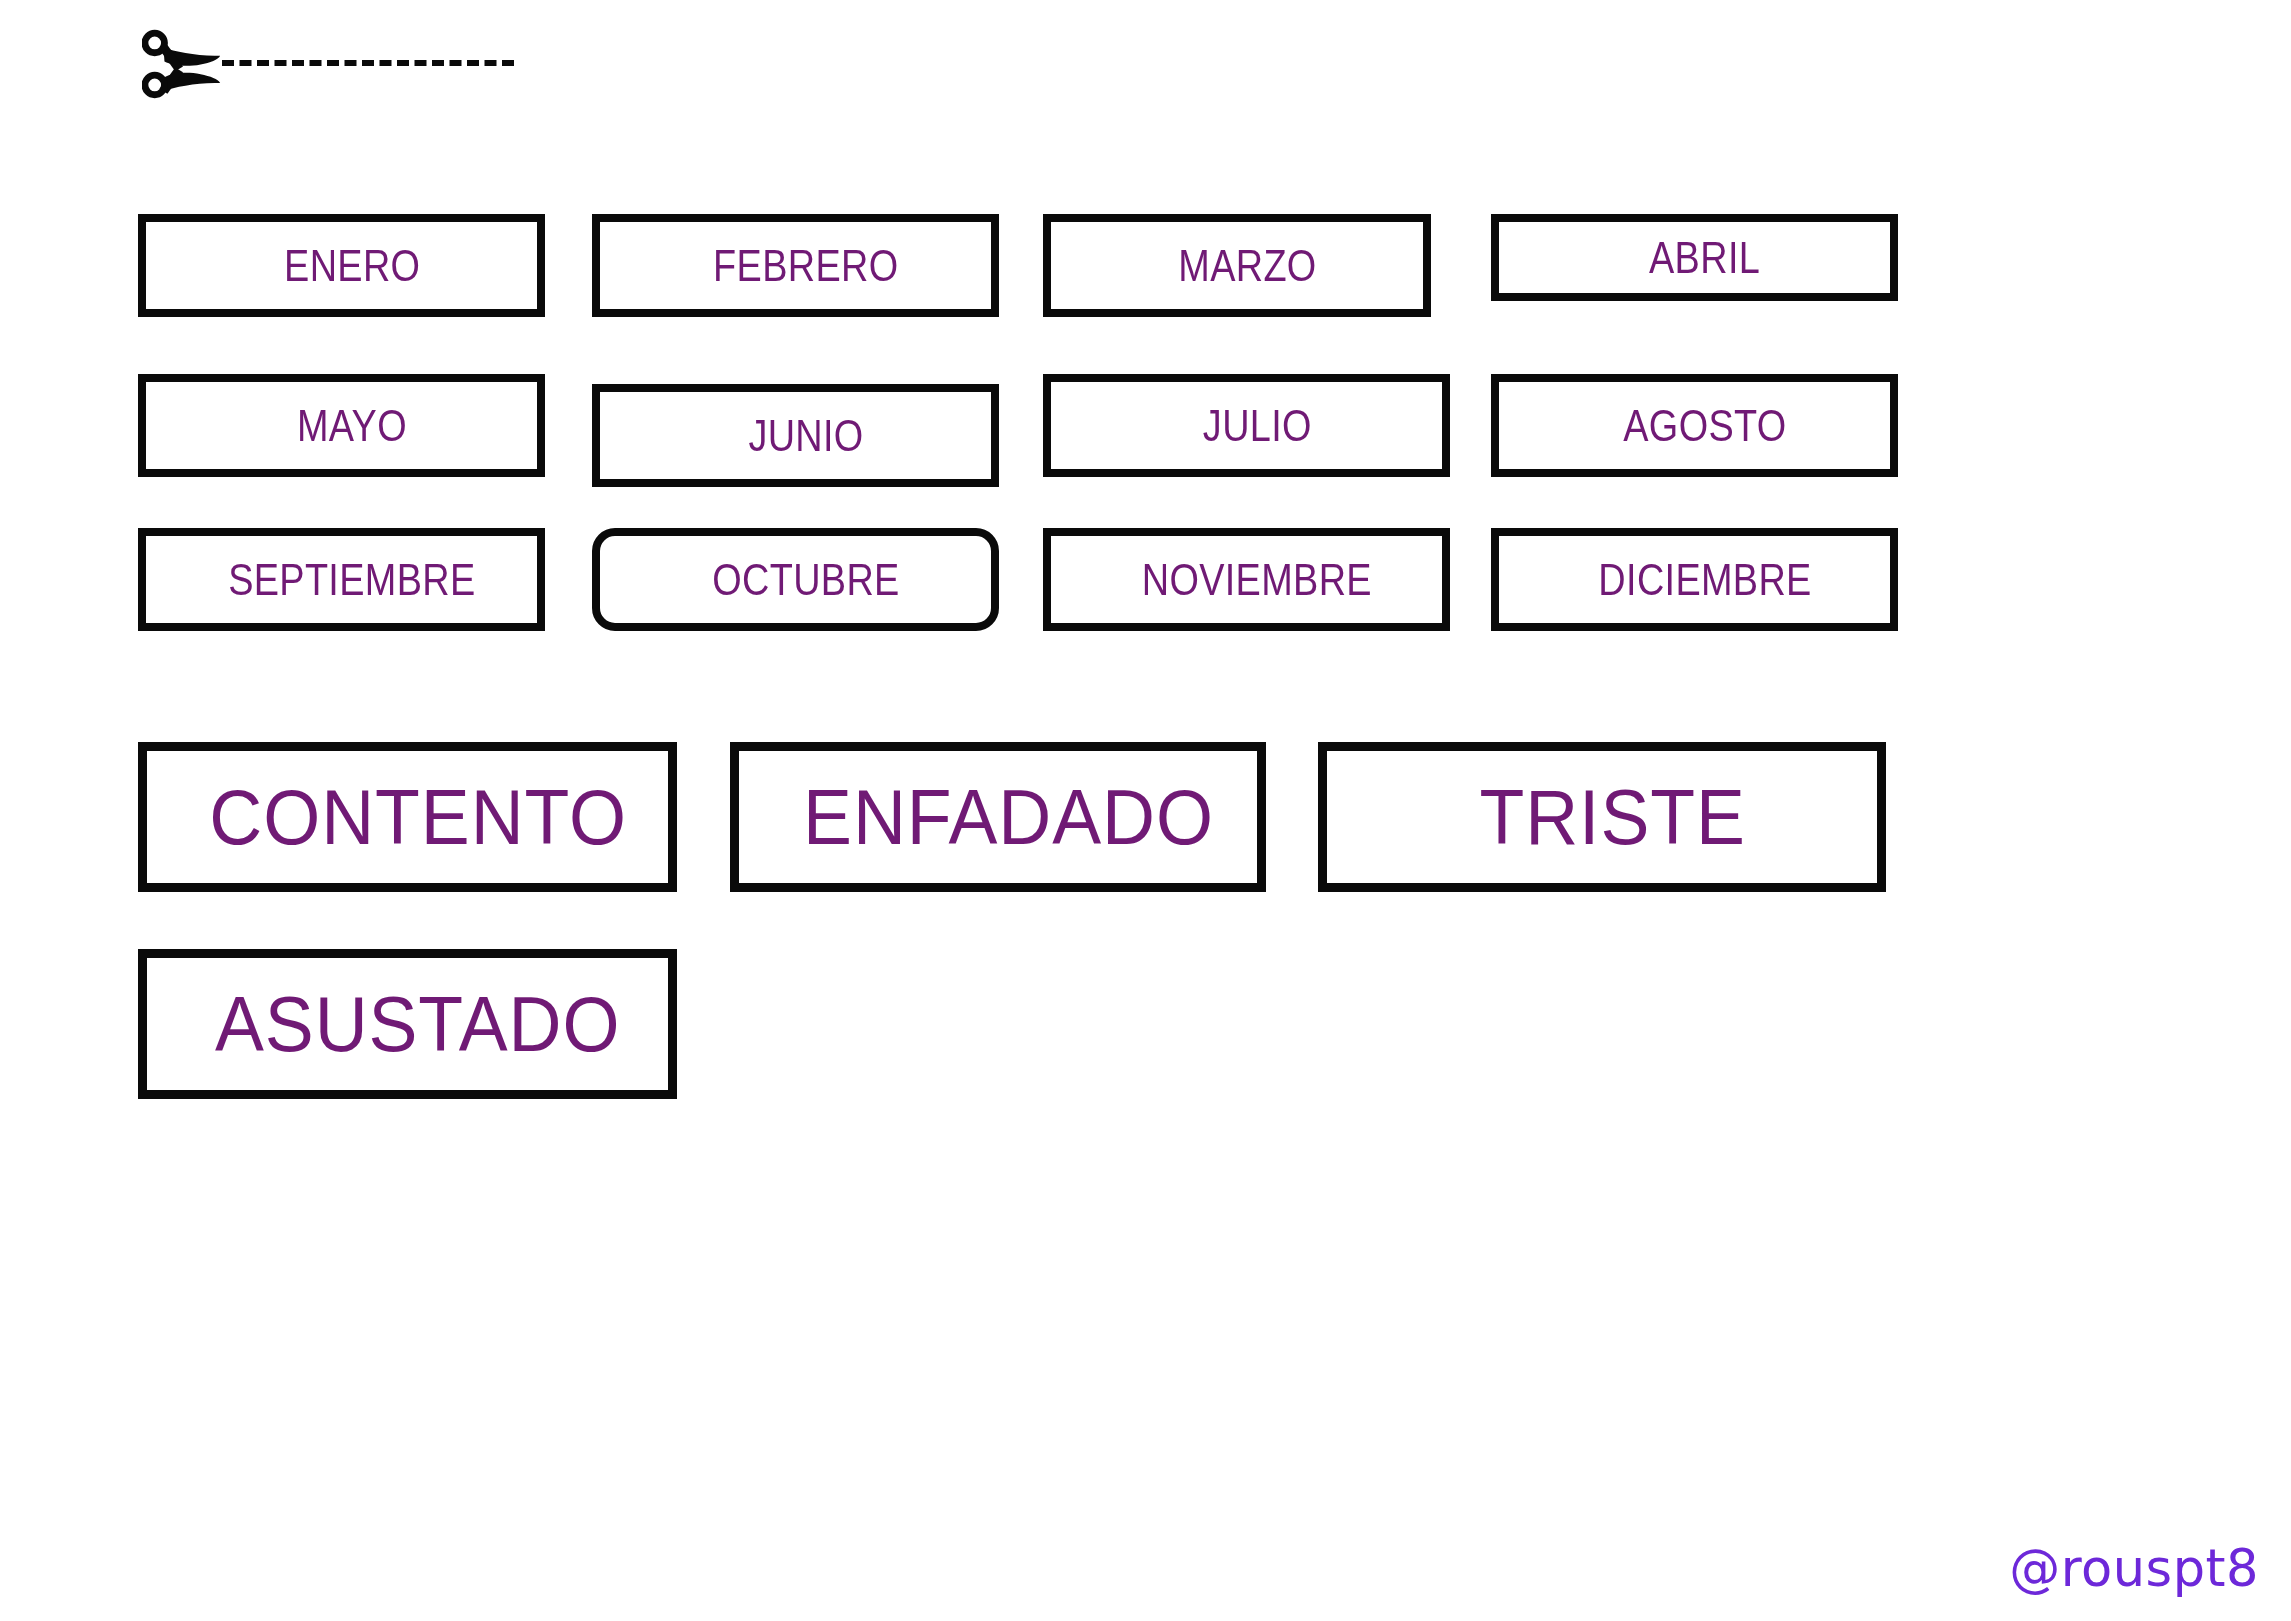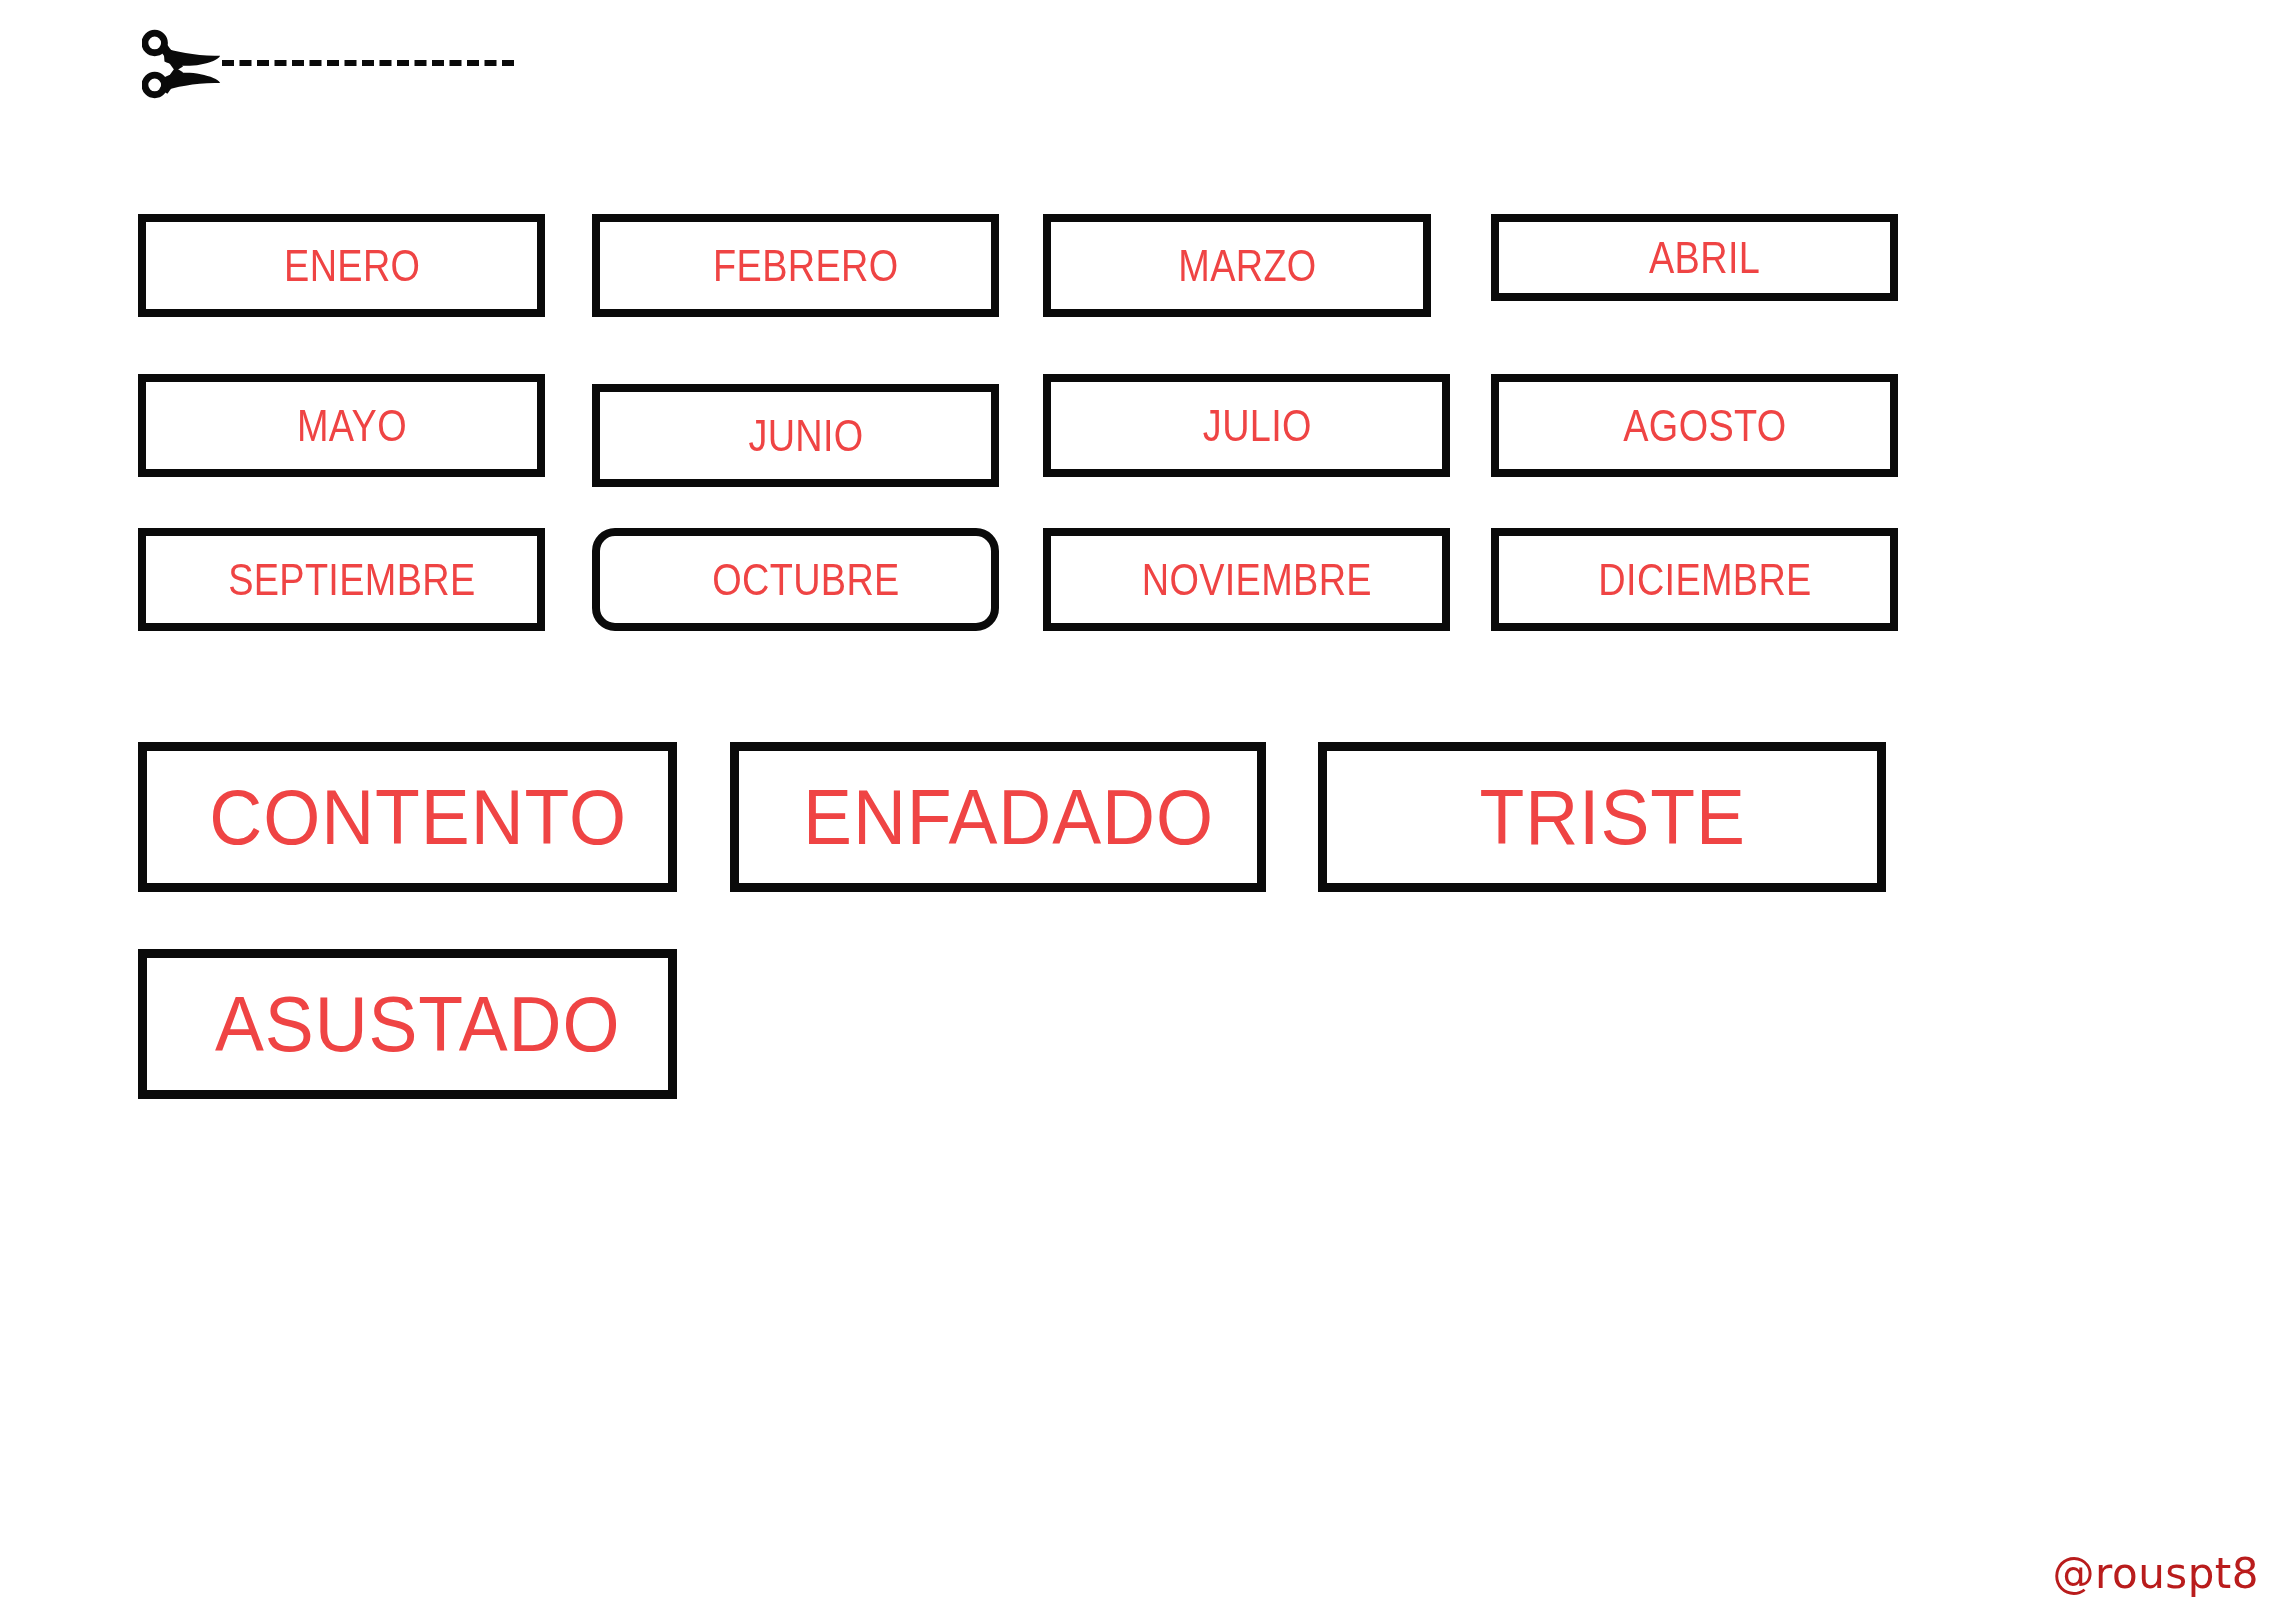--- a/index.html
+++ b/index.html
@@ -43,21 +43,21 @@
 
   
   .card {
     position: absolute;
     box-sizing: border-box;
     background: #ffffff;
     border: 8.8px solid #0a0a0a;
     display: flex;
     align-items: center;
     justify-content: center;
-    color: #ef4444;
+    color: #701a75;
     line-height: 1;
     overflow: hidden;
     padding-left: 21px;
   }
   .card .card-label {
     display: block;
     white-space: nowrap;
   }
 
   
@@ -80,23 +80,23 @@
     letter-spacing: 1px;
     transform: scaleX(0.94);
   }
 
   
   #watermark {
     position: absolute;
     right: 33px;
     bottom: 23.5px;
     font-family: "DejaVu Sans", sans-serif;
-    font-size: 42px;
+    font-size: 51px;
     font-weight: 400;
-    color: #b91c1c;
+    color: #6d28d9;
     letter-spacing: 0.5px;
     white-space: nowrap;
   }
 </style>
 </head>
 <body>
 
 <div id="page">
 
   <div id="cut-row">

